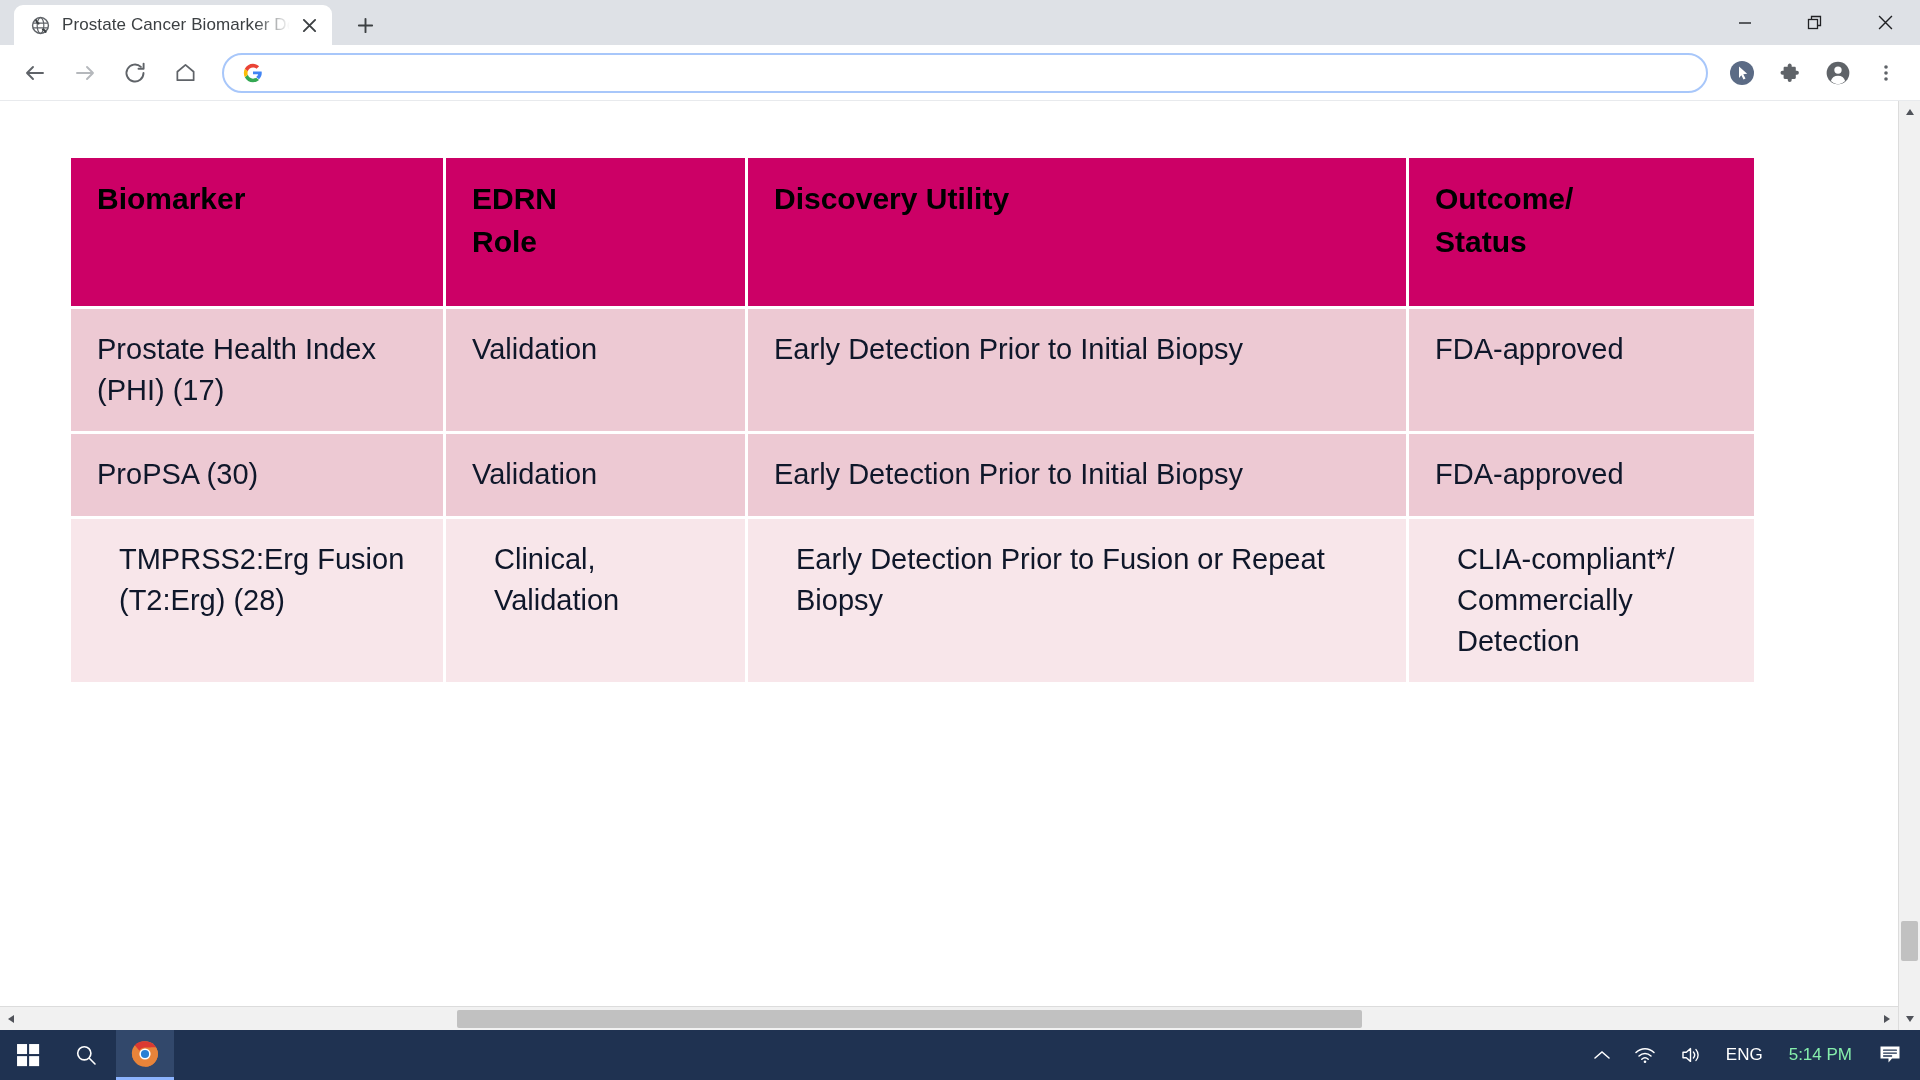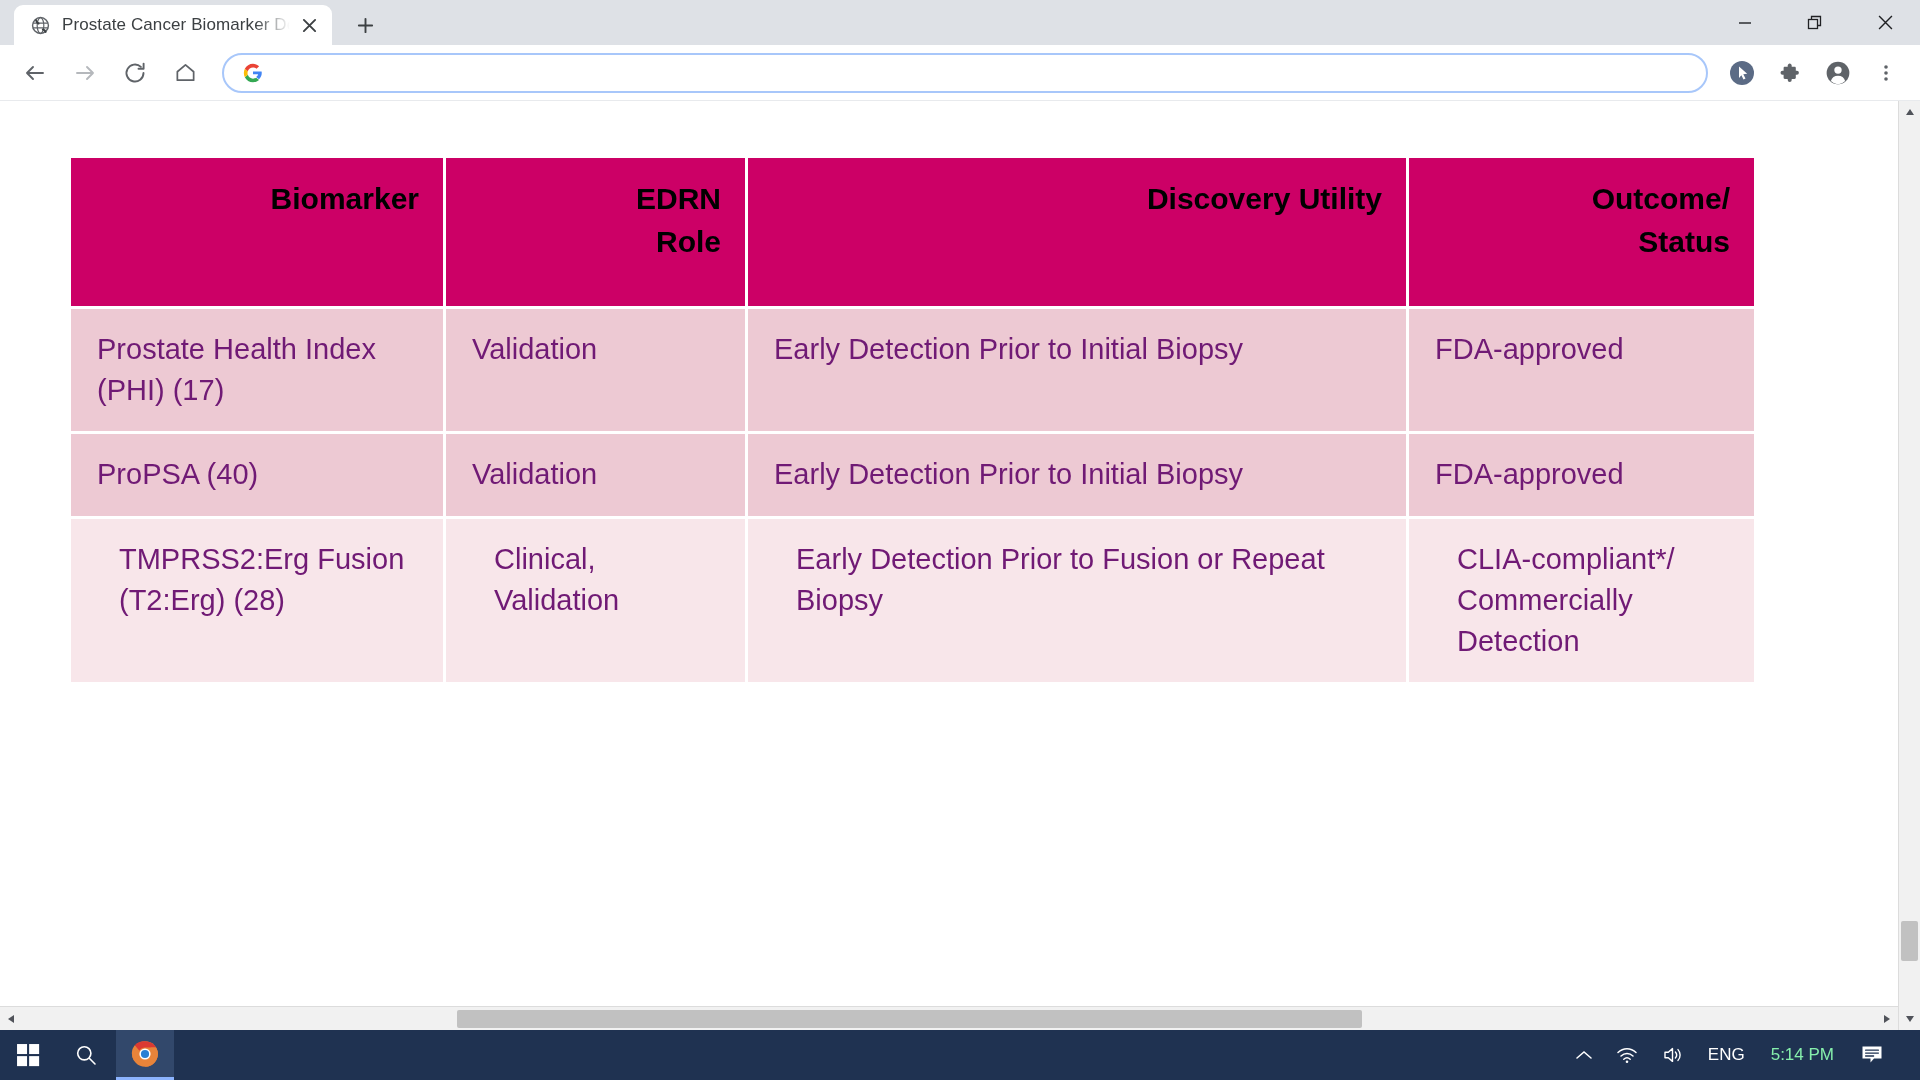--- a/index.html
+++ b/index.html
@@ -157,25 +157,24 @@
     padding: 20px 24px 20px 26px;
     text-align: left;
     line-height: 1.42;
   }
   .biomarker-table th {
     background: #CC0066;
     color: #000000;
     font-weight: bold;
     font-size: 30px;
     height: 148px;
-    text-align: right;
   }
   .biomarker-table td {
     font-size: 29px;
-    color: #701a75;
+    color: #0f172a;
     font-weight: normal;
   }
   tr.row-shade td { background: #EDC9D3; }
   tr.row-light td { background: #F8E6EA; padding-left: 48px; }
   .col-biomarker { width: 372px; }
   .col-role      { width: 299px; }
   .col-utility   { width: 658px; }
   .col-outcome   { width: 345px; }
 
   
@@ -246,21 +245,21 @@
     display: flex; align-items: center; justify-content: center;
     background: #32486b;
     border-bottom: 3px solid #8cb4ff;
     position: relative;
   }
   .tb-spacer { flex: 1 1 auto; }
   .tray {
     display: flex;
     align-items: center;
     height: 50px;
-    padding-right: 24px;
+    padding-right: 6px;
   }
   .tray-item {
     height: 50px;
     display: flex; align-items: center; justify-content: center;
     padding: 0 12px;
     font-size: 17px;
     color: #ffffff;
   }
   .tray-clock {
     font-size: 17px;
@@ -397,21 +396,21 @@
           </tr>
         </thead>
         <tbody>
           <tr class="row-shade">
             <td>Prostate Health Index (PHI) (17)</td>
             <td>Validation</td>
             <td>Early Detection Prior to Initial Biopsy</td>
             <td>FDA-approved</td>
           </tr>
           <tr class="row-shade">
-            <td>ProPSA (40)</td>
+            <td>ProPSA (30)</td>
             <td>Validation</td>
             <td>Early Detection Prior to Initial Biopsy</td>
             <td>FDA-approved</td>
           </tr>
           <tr class="row-light">
             <td>TMPRSS2:Erg Fusion (T2:Erg) (28)</td>
             <td>Clinical, Validation</td>
             <td>Early Detection Prior to Fusion or Repeat Biopsy</td>
             <td>CLIA-compliant*/ Commercially Detection</td>
           </tr>

